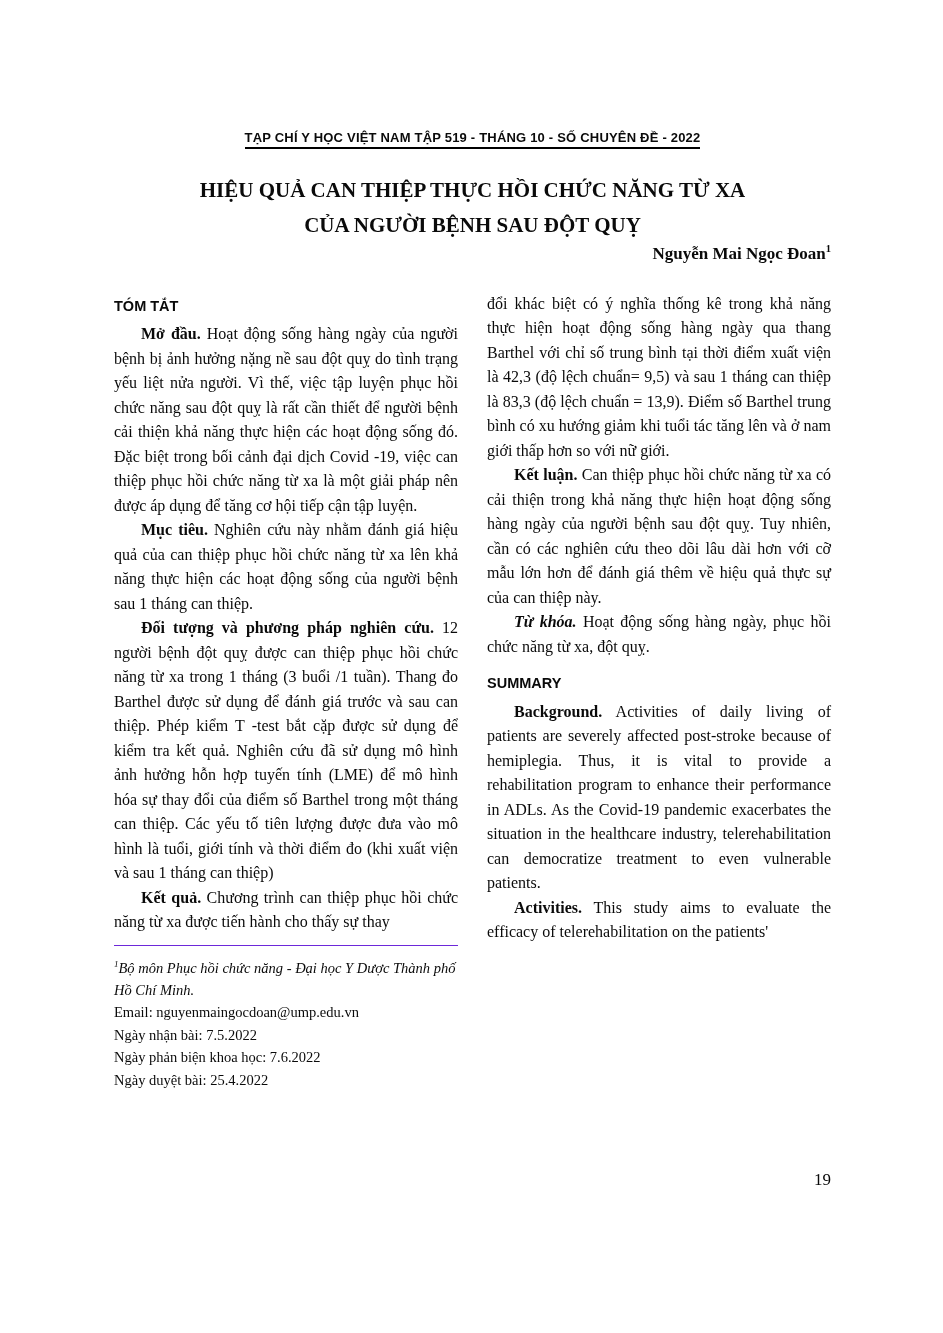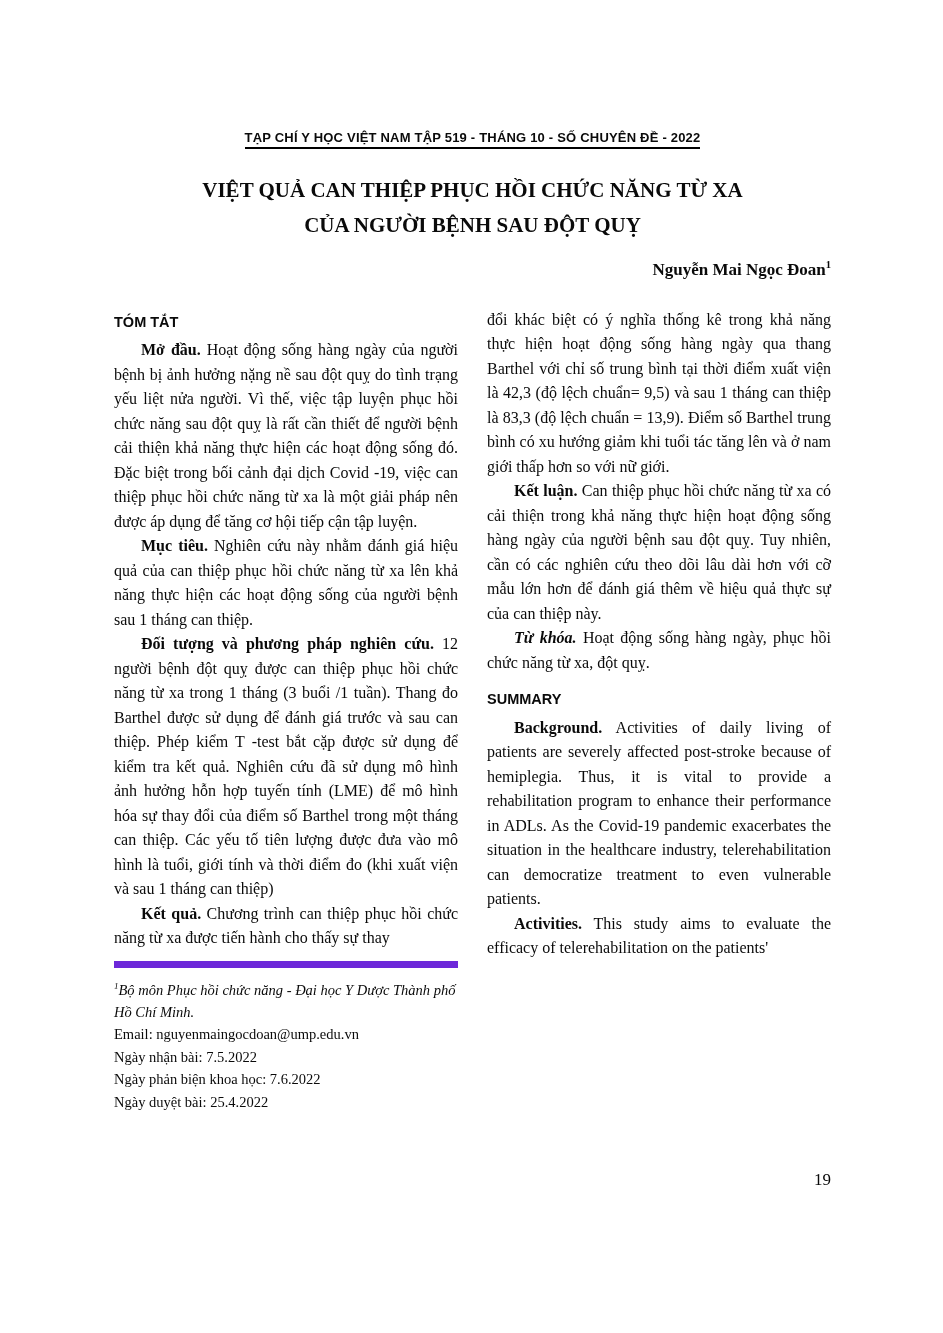--- a/index.html
+++ b/index.html
@@ -31,21 +31,20 @@
     padding-bottom: 2px;
   }
   .article-title {
     margin-top: 24px;
     text-align: center;
     font-weight: bold;
     font-size: 21px;
     line-height: 35px;
   }
   .author-line {
-    margin-top: 16px;
     text-align: right;
     font-weight: bold;
     font-size: 17px;
   }
   .author-line sup, .fn-affil sup { font-size: 0.62em; vertical-align: super; }
   .columns {
     display: flex;
     gap: 29px;
     margin-top: 28px;
   }
@@ -70,21 +69,21 @@
   .summary-heading { margin-top: 12px; }
   .english-title {
     text-align: center;
     font-weight: bold;
     font-size: 17.5px;
     line-height: 28px;
     margin: 6px 0 6px 0;
   }
   .footnote {
     margin-top: 10px;
-    border-top: 7px solid #6d28d9;
+    border-top: 1px solid #6d28d9;
     padding-top: 7px;
     font-size: 14.5px;
     line-height: 22.5px;
     text-align: left;
   }
   .footnote p { margin: 0; }
   .fn-affil { font-style: italic; }
   .page-number {
     position: absolute;
     top: 1170px;
@@ -96,21 +95,21 @@
 <body>
 
 <div class="page">
   <div class="content">
 
     <header class="running-head">
       <span class="running-head-text">TẠP CHÍ Y HỌC VIỆT NAM TẬP 519 - THÁNG 10 - SỐ CHUYÊN ĐỀ - 2022</span>
     </header>
 
     <h1 class="article-title">
-      <div>VIỆT QUẢ CAN THIỆP PHỤC HỒI CHỨC NĂNG TỪ XA</div>
+      <div>HIỆU QUẢ CAN THIỆP THỰC HỒI CHỨC NĂNG TỪ XA</div>
       <div>CỦA NGƯỜI BỆNH SAU ĐỘT QUỴ</div>
     </h1>
 
     <div class="author-line">
       <span>Nguyễn Mai Ngọc Đoan</span><sup>1</sup>
     </div>
 
     <div class="columns">
 
       <div class="col">

